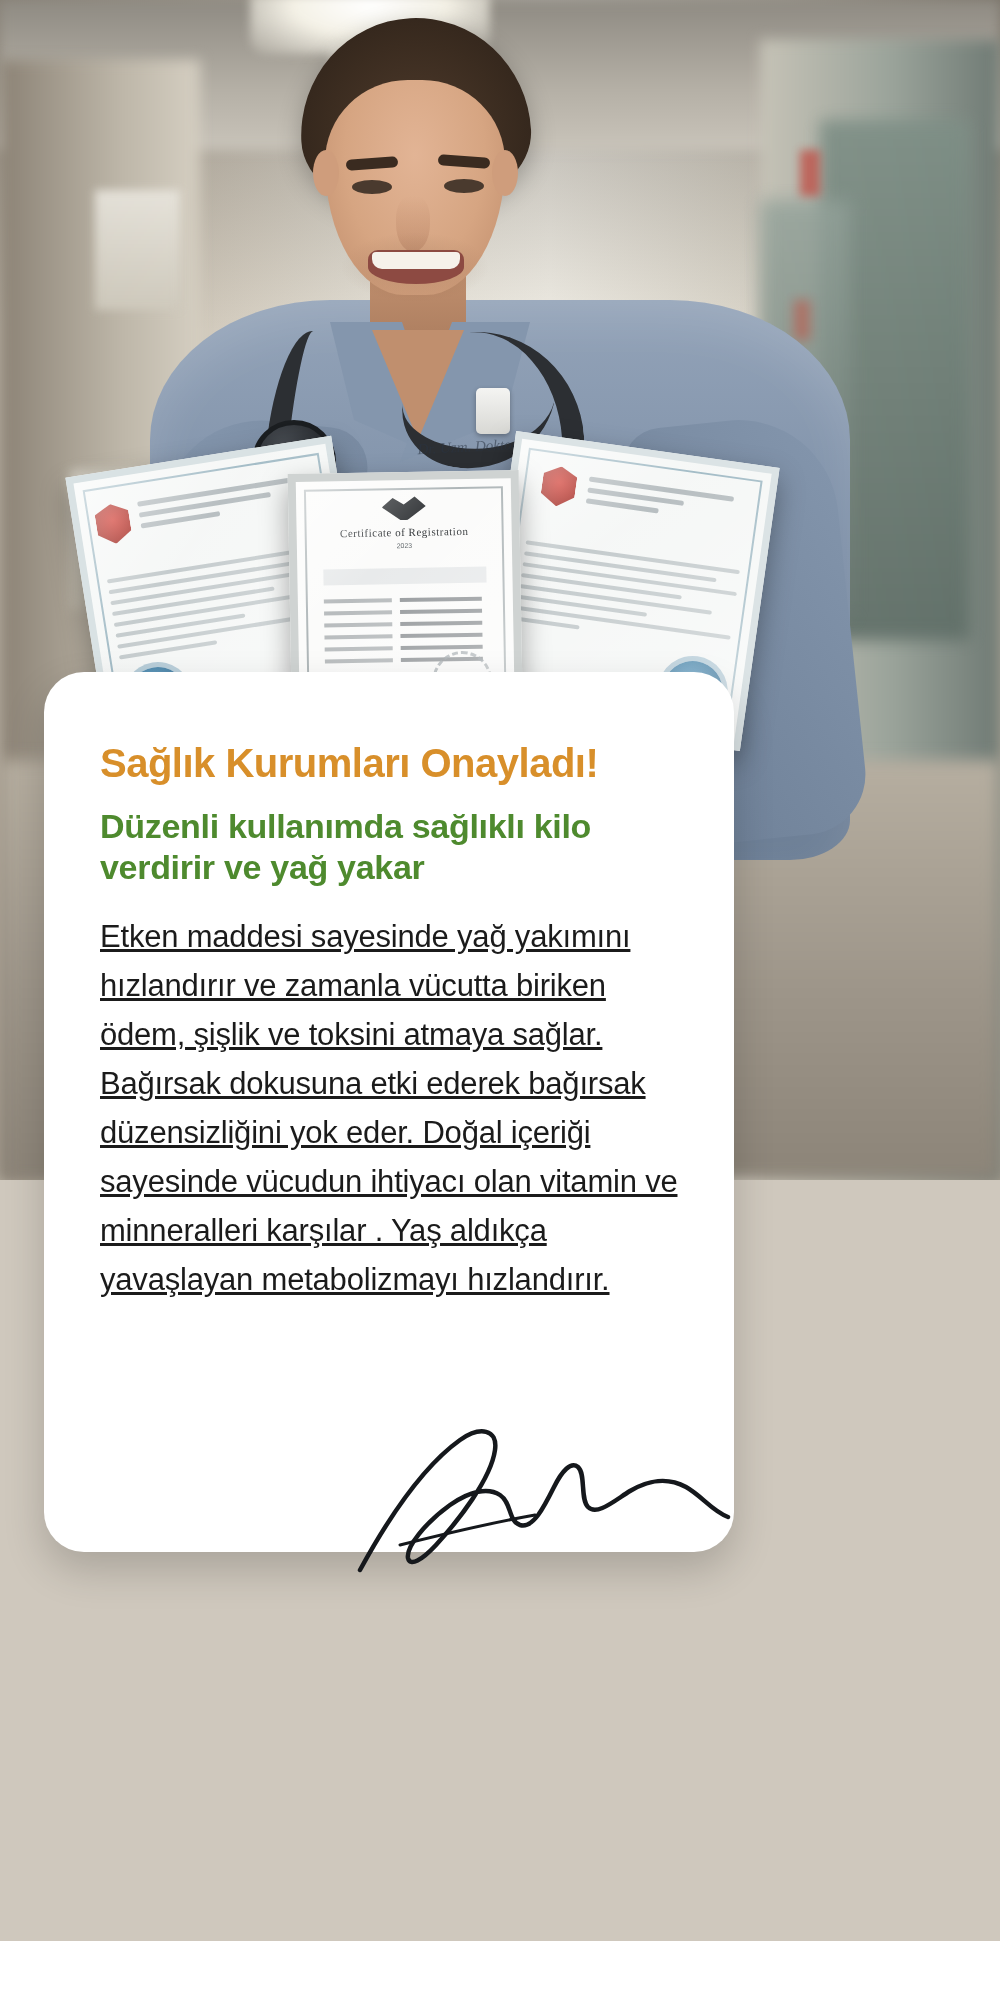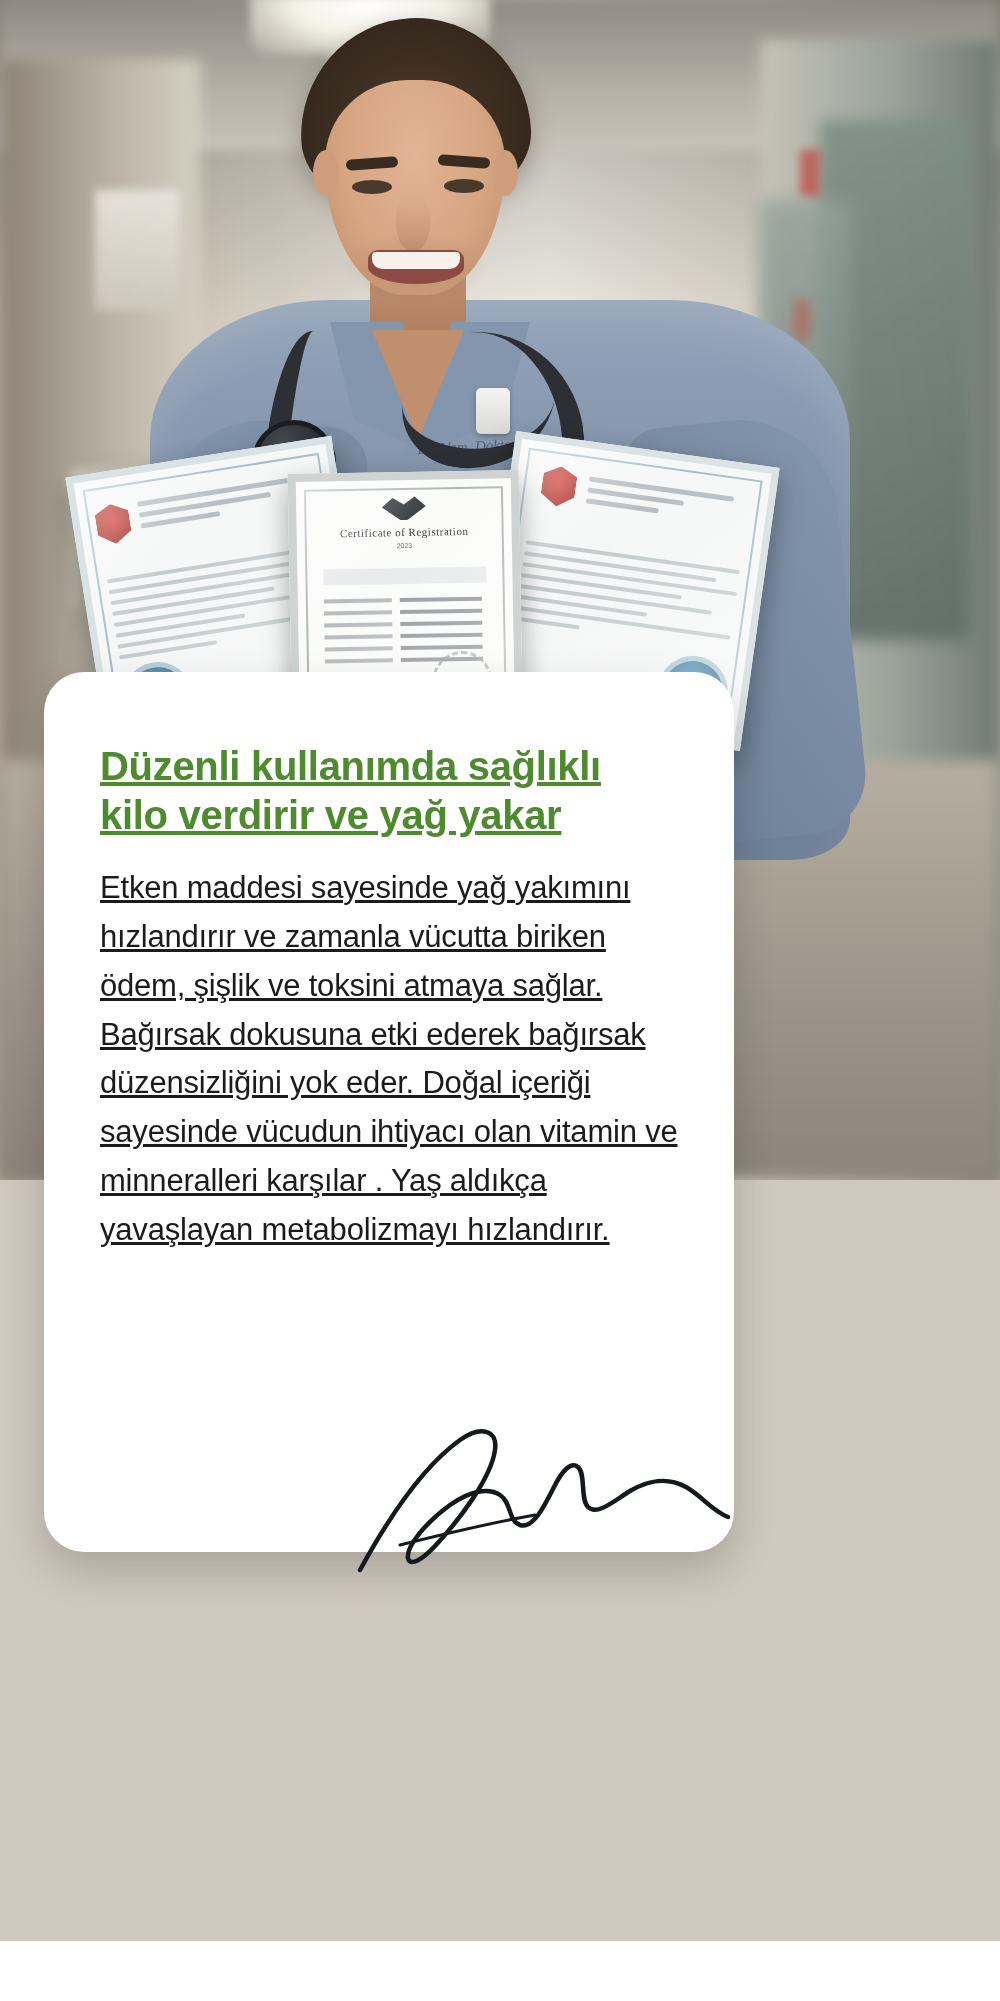--- a/index.html
+++ b/index.html
@@ -398,26 +398,25 @@
   .headline-orange {
     color: #d88f2a;
     font-size: 40px;
     font-weight: bold;
     letter-spacing: -0.5px;
     margin: 0 0 22px 0;
     line-height: 1.05;
   }
   .headline-green {
     color: #4e8a2e;
-    font-size: 40px;
+    font-size: 34px;
     font-weight: bold;
     line-height: 1.22;
     margin: 0 0 24px 0;
     letter-spacing: -0.3px;
-    text-decoration: underline;
   }
   .body-text {
     color: #1b1b1b;
     font-size: 31px;
     line-height: 1.58;
     margin: 0;
     letter-spacing: -0.2px;
     text-decoration: underline;
   }
 
@@ -570,20 +569,21 @@
       </div>
       <div class="mid-stamp"></div>
       <div class="lmc"><span>LMG</span><span class="g">C</span></div>
       <div class="sheen"></div>
     </div>
 
   </div>
 
   <div class="card">
     <div class="card-pad">
+      <h1 class="headline-orange">Sağlık Kurumları Onayladı!</h1>
       <h2 class="headline-green">Düzenli kullanımda sağlıklı kilo verdirir ve yağ yakar</h2>
       <p class="body-text">Etken maddesi sayesinde yağ yakımını hızlandırır ve zamanla vücutta biriken ödem, şişlik ve toksini atmaya sağlar. Bağırsak dokusuna etki ederek bağırsak düzensizliğini yok eder. Doğal içeriği sayesinde vücudun ihtiyacı olan vitamin ve minneralleri karşılar . Yaş aldıkça yavaşlayan metabolizmayı hızlandırır.</p>
     </div>
   </div>
 
   <svg class="signature" viewBox="0 0 430 200">
     <path d="M30 175 C 60 120, 95 70, 130 45 C 150 31, 168 34, 165 55 C 161 84, 128 126, 106 150 C 92 165, 80 172, 78 163 C 76 152, 95 128, 120 110 C 140 96, 158 92, 170 100 C 182 108, 178 126, 190 130 C 203 134, 214 112, 224 92 C 232 76, 241 66, 248 72 C 256 79, 250 104, 258 112 C 267 121, 284 106, 300 96 C 318 85, 338 82, 356 92 C 372 101, 382 116, 398 122" fill="none" stroke="#15181c" stroke-width="4.5" stroke-linecap="round" stroke-linejoin="round"></path>
     <path d="M70 150 C 110 140, 160 128, 205 120" fill="none" stroke="#15181c" stroke-width="3" stroke-linecap="round"></path>
   </svg>
 

